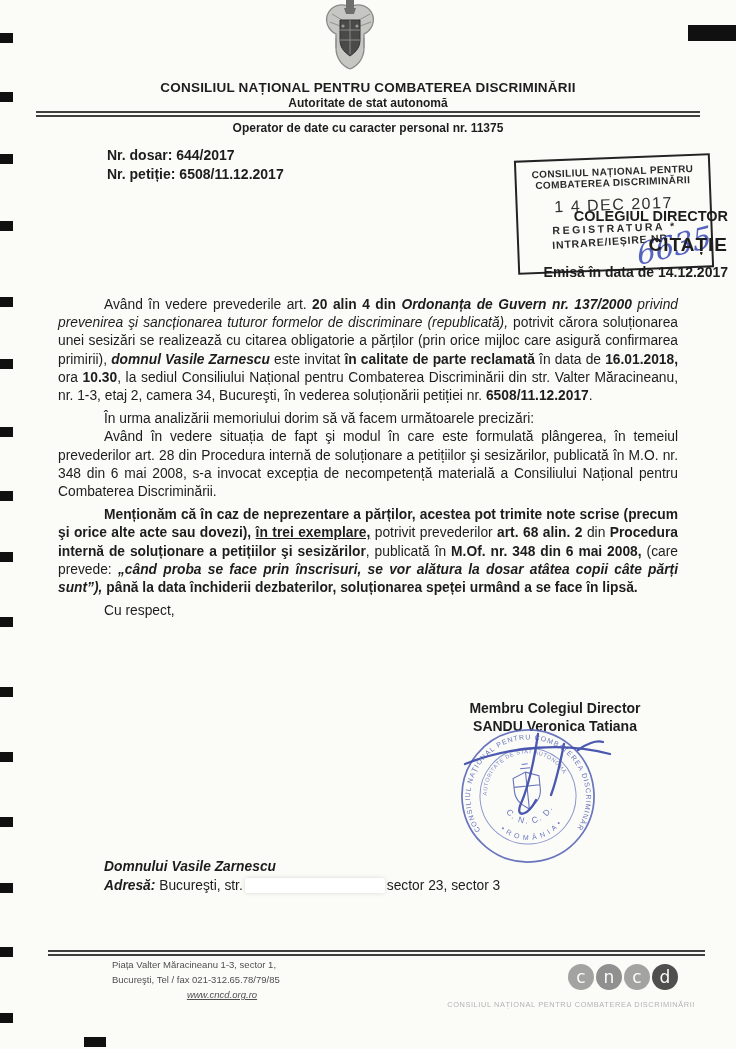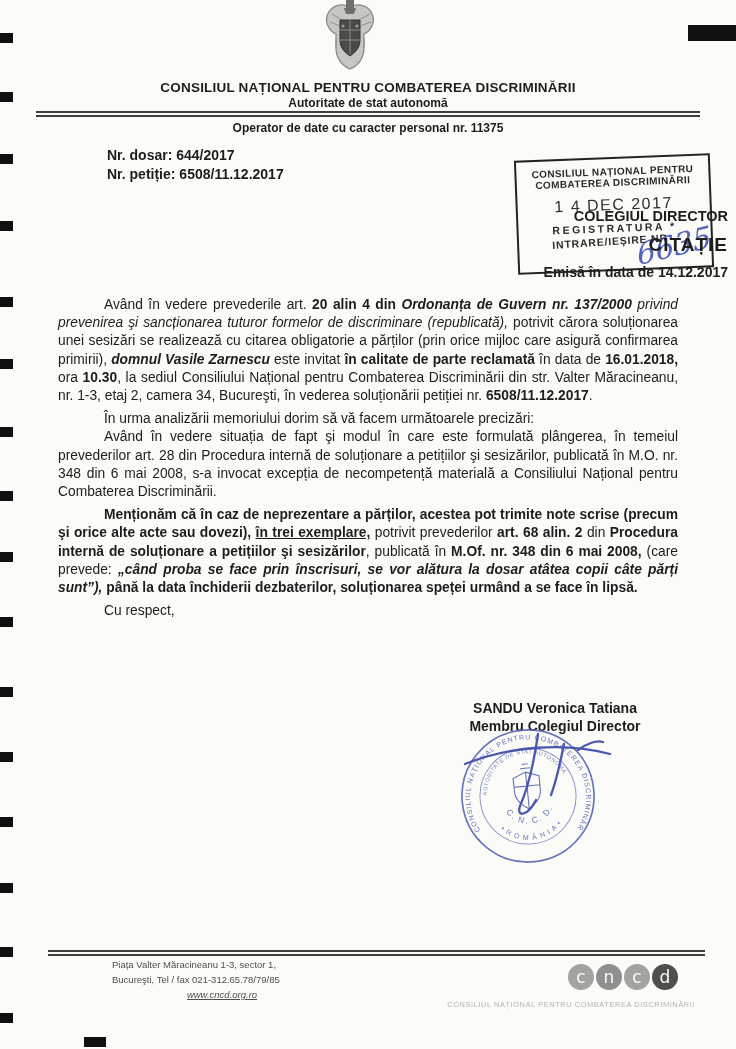--- a/index.html
+++ b/index.html
@@ -137,22 +137,22 @@
 
   <div class="abs body-text">
     <p><span>Având în vedere prevederile art. </span><span class="b">20 alin 4 din </span><span class="b i">Ordonanța de Guvern nr. 137/2000</span><span class="i"> privind prevenirea şi sancționarea tuturor formelor de discriminare (republicată),</span><span> potrivit cărora soluționarea unei sesizări se realizează cu citarea obligatorie a părților (prin orice mijloc care asigură confirmarea primirii), </span><span class="b i">domnul Vasile Zarnescu</span><span> este invitat </span><span class="b">în calitate de parte reclamată</span><span> în data de </span><span class="b">16.01.2018,</span><span> ora </span><span class="b">10.30</span><span>, la sediul Consiliului Național pentru Combaterea Discriminării din str. Valter Măracineanu, nr. 1-3, etaj 2, camera 34, Bucureşti, în vederea soluționării petiției nr. </span><span class="b">6508/11.12.2017</span><span>.</span></p>
     <p>În urma analizării memoriului dorim să vă facem următoarele precizări:</p>
     <p class="cont">Având în vedere situația de fapt şi modul în care este formulată plângerea, în temeiul prevederilor art. 28 din Procedura internă de soluționare a petițiilor şi sesizărilor, publicată în M.O. nr. 348 din 6 mai 2008, s-a invocat excepția de necompetență materială a Consiliului Național pentru Combaterea Discriminării.</p>
     <p><span class="b">Menționăm că în caz de neprezentare a părților, acestea pot trimite note scrise (precum şi orice alte acte sau dovezi), </span><span class="b u">în trei exemplare,</span><span> potrivit prevederilor </span><span class="b">art. 68 alin. 2</span><span> din </span><span class="b">Procedura internă de soluționare a petițiilor şi sesizărilor</span><span>, publicată în </span><span class="b">M.Of. nr. 348 din 6 mai 2008,</span><span> (care prevede: </span><span class="b i">„când proba se face prin înscrisuri, se vor alătura la dosar atâtea copii câte părți sunt”),</span><span class="b"> până la data închiderii dezbaterilor, soluționarea speței urmând a se face în lipsă.</span></p>
     <p class="closing">Cu respect,</p>
   </div>
 
   <div class="abs sig">
+    <div>Membru Colegiul Director</div>
     <div>SANDU Veronica Tatiana</div>
-    <div>Membru Colegiul Director</div>
   </div>
 
   <svg class="abs round-stamp" viewBox="0 0 144 144">
     <g transform="rotate(-6 72 72)">
       <circle cx="72" cy="72" r="66" fill="none" stroke="#5563b4" stroke-width="1.7"></circle>
       <circle cx="72" cy="72" r="48" fill="none" stroke="#5563b4" stroke-width="1" opacity=".75"></circle>
       <defs>
         <path id="arcOuter" d="M27,110 A58,58 0 1 1 117,110"></path>
         <path id="arcInner" d="M36,90 A41,41 0 1 1 108,90"></path>
         <path id="arcCncd" d="M46,80 A27,27 0 0 0 98,80"></path>
@@ -179,20 +179,26 @@
 
   <svg class="abs scribble" viewBox="0 0 210 150">
     <g fill="none" stroke="#4250ac" stroke-width="2.3" stroke-linecap="round" opacity=".95">
       <path d="M25,64 C70,46 125,42 170,54"></path>
       <path d="M98,34 C94,62 88,88 80,106 C76,118 88,116 96,100"></path>
       <path d="M124,44 C120,64 116,82 111,95"></path>
       <path d="M138,50 C146,44 156,40 163,42"></path>
     </g>
   </svg>
 
+  <div class="abs addressee">
+    <div class="addr-name">Domnului Vasile Zarnescu</div>
+    <div>
+      <span class="addr-label">Adresă:</span><span> Bucureşti, str.</span><span class="whiteout"></span><span>sector 23, sector 3</span>
+    </div>
+  </div>
 
   <div class="abs dblline hr-bot"></div>
   <div class="abs footer-left">
     <div>Piața Valter Măracineanu 1-3, sector 1,</div>
     <div>Bucureşti, Tel / fax 021-312.65.78/79/85</div>
     <div class="footer-web">www.cncd.org.ro</div>
   </div>
   <div class="abs logo">
     <div class="logo-circle lc0">c</div>
     <div class="logo-circle lc1">n</div>

